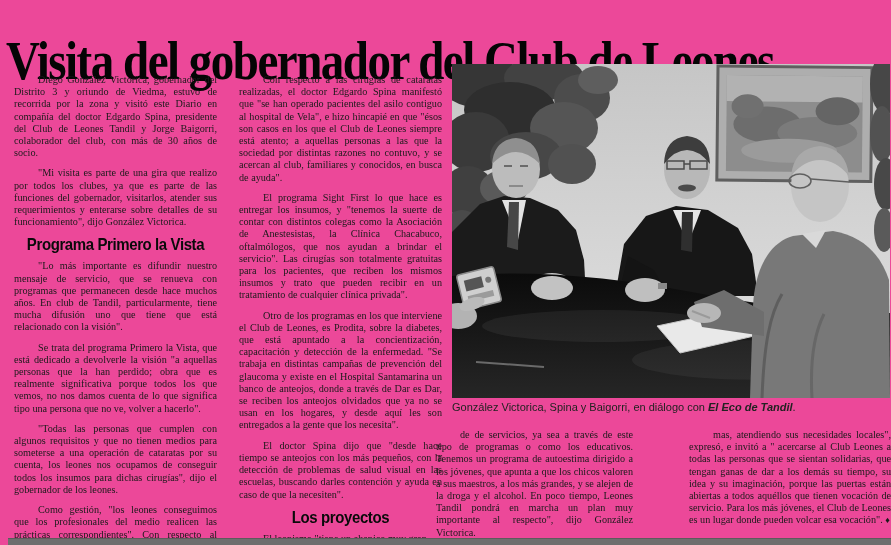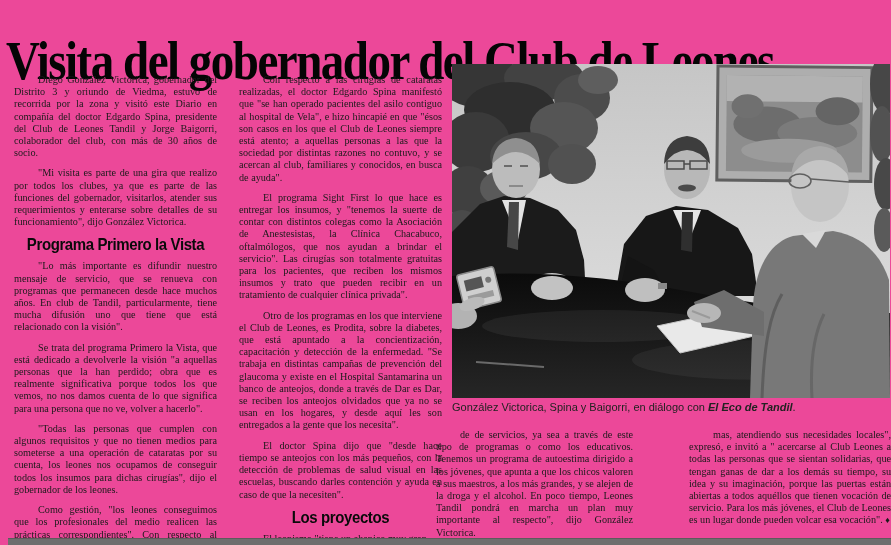--- a/index.html
+++ b/index.html
@@ -54,21 +54,21 @@
 
 <div class="page">
 
   <h1 class="headline">Visita del gobernador del Club de Leones</h1>
 
   <div class="col col1">
     <p class="para">Diego González Victorica, gobernador del Distrito 3 y oriundo de Viedma, estuvo de recorrida por la zona y visitó este Diario en compañía del doctor Edgardo Spina, presidente del Club de Leones Tandil y Jorge Baigorri, colaborador del club, con más de 30 años de socio.</p>
     <p class="para">"Mi visita es parte de una gira que realizo por todos los clubes, ya que es parte de las funciones del gobernador, visitarlos, atender sus requerimientos y enterarse sobre detalles de su funcionamiento", dijo González Victorica.</p>
     <h2 class="sec-heading">Programa Primero la Vista</h2>
     <p class="para">"Lo más importante es difundir nuestro mensaje de servicio, que se renueva con programas que permanecen desde hace muchos años. En club de Tandil, particularmente, tiene mucha difusión uno que tiene que está relacionado con la visión".</p>
-    <p class="para">Se trata del programa Primero la Vista, que está dedicado a devolverle la visión "a aquellas personas que la han perdido; obra que es realmente significativa porque todos los que vemos, no nos damos cuenta de lo que significa para una persona que no ve, volver a hacerlo".</p>
+    <p class="para">Se trata del programa Primero la Vista, que está dedicado a devolverle la visión "a aquellas personas que la han perdido; obra que es realmente significativa porque todos los que vemos, no nos damos cuenta de lo que significa tipo una persona que no ve, volver a hacerlo".</p>
     <p class="para">"Todas las personas que cumplen con algunos requisitos y que no tienen medios para someterse a una operación de cataratas por su cuenta, los leones nos ocupamos de conseguir todos los insumos para dichas cirugías", dijo el gobernador de los leones.</p>
     <p class="para">Como gestión, "los leones conseguimos que los profesionales del medio realicen las prácticas correspondientes". Con respecto al acercamiento y contacto de las posibles beneficiados por el p-lan, González Victorica manifestó que "recibimos pedidos de la gente, ya que saben que nos ocupamos de este tema pero además, los leones salimos a buscar a los</p>
   </div>
 
   <div class="col col2">
     <p class="para">Con respecto a las cirugías de cataratas realizadas, el doctor Edgardo Spina manifestó que "se han operado pacientes del asilo  contiguo al hospital de Vela", e hizo hincapié en que "ésos son casos en los que el Club de Leones siempre está atento; a aquellas personas a las que la sociedad por distintas razones no contuvo, y se acercan al club, familiares y conocidos, en busca de ayuda".</p>
     <p class="para">El programa Sight First lo que hace es entregar los insumos, y "tenemos la suerte de contar con distintos colegas como la Asociación de Anestesistas, la Clínica Chacabuco, oftalmólogos, que nos ayudan a brindar el servicio". Las cirugías son totalmente gratuitas para los pacientes, que reciben los mismos insumos y trato que pueden recibir en un tratamiento de cualquier clínica privada".</p>
     <p class="para">Otro de los programas en los que interviene el Club de Leones, es Prodita, sobre la diabetes,  que está apuntado a la concientización, capacitación y detección de la enfermedad. "Se trabaja en distintas campañas de prevención del glaucoma y existe en el Hospital Santamarina un banco de anteojos, donde a través de Dar es Dar, se reciben los anteojos olvidados que ya no se usan en los hogares, y desde aquí les son entregados a la gente que los necesita".</p>
     <p class="para">El doctor Spina dijo que "desde hace tiempo se anteojos con los más pequeños, con la detección de problemas de salud visual en las escuelas, buscando darles contención y ayuda en caso de que la necesiten".</p>
     <h2 class="sec-heading">Los proyectos</h2>

